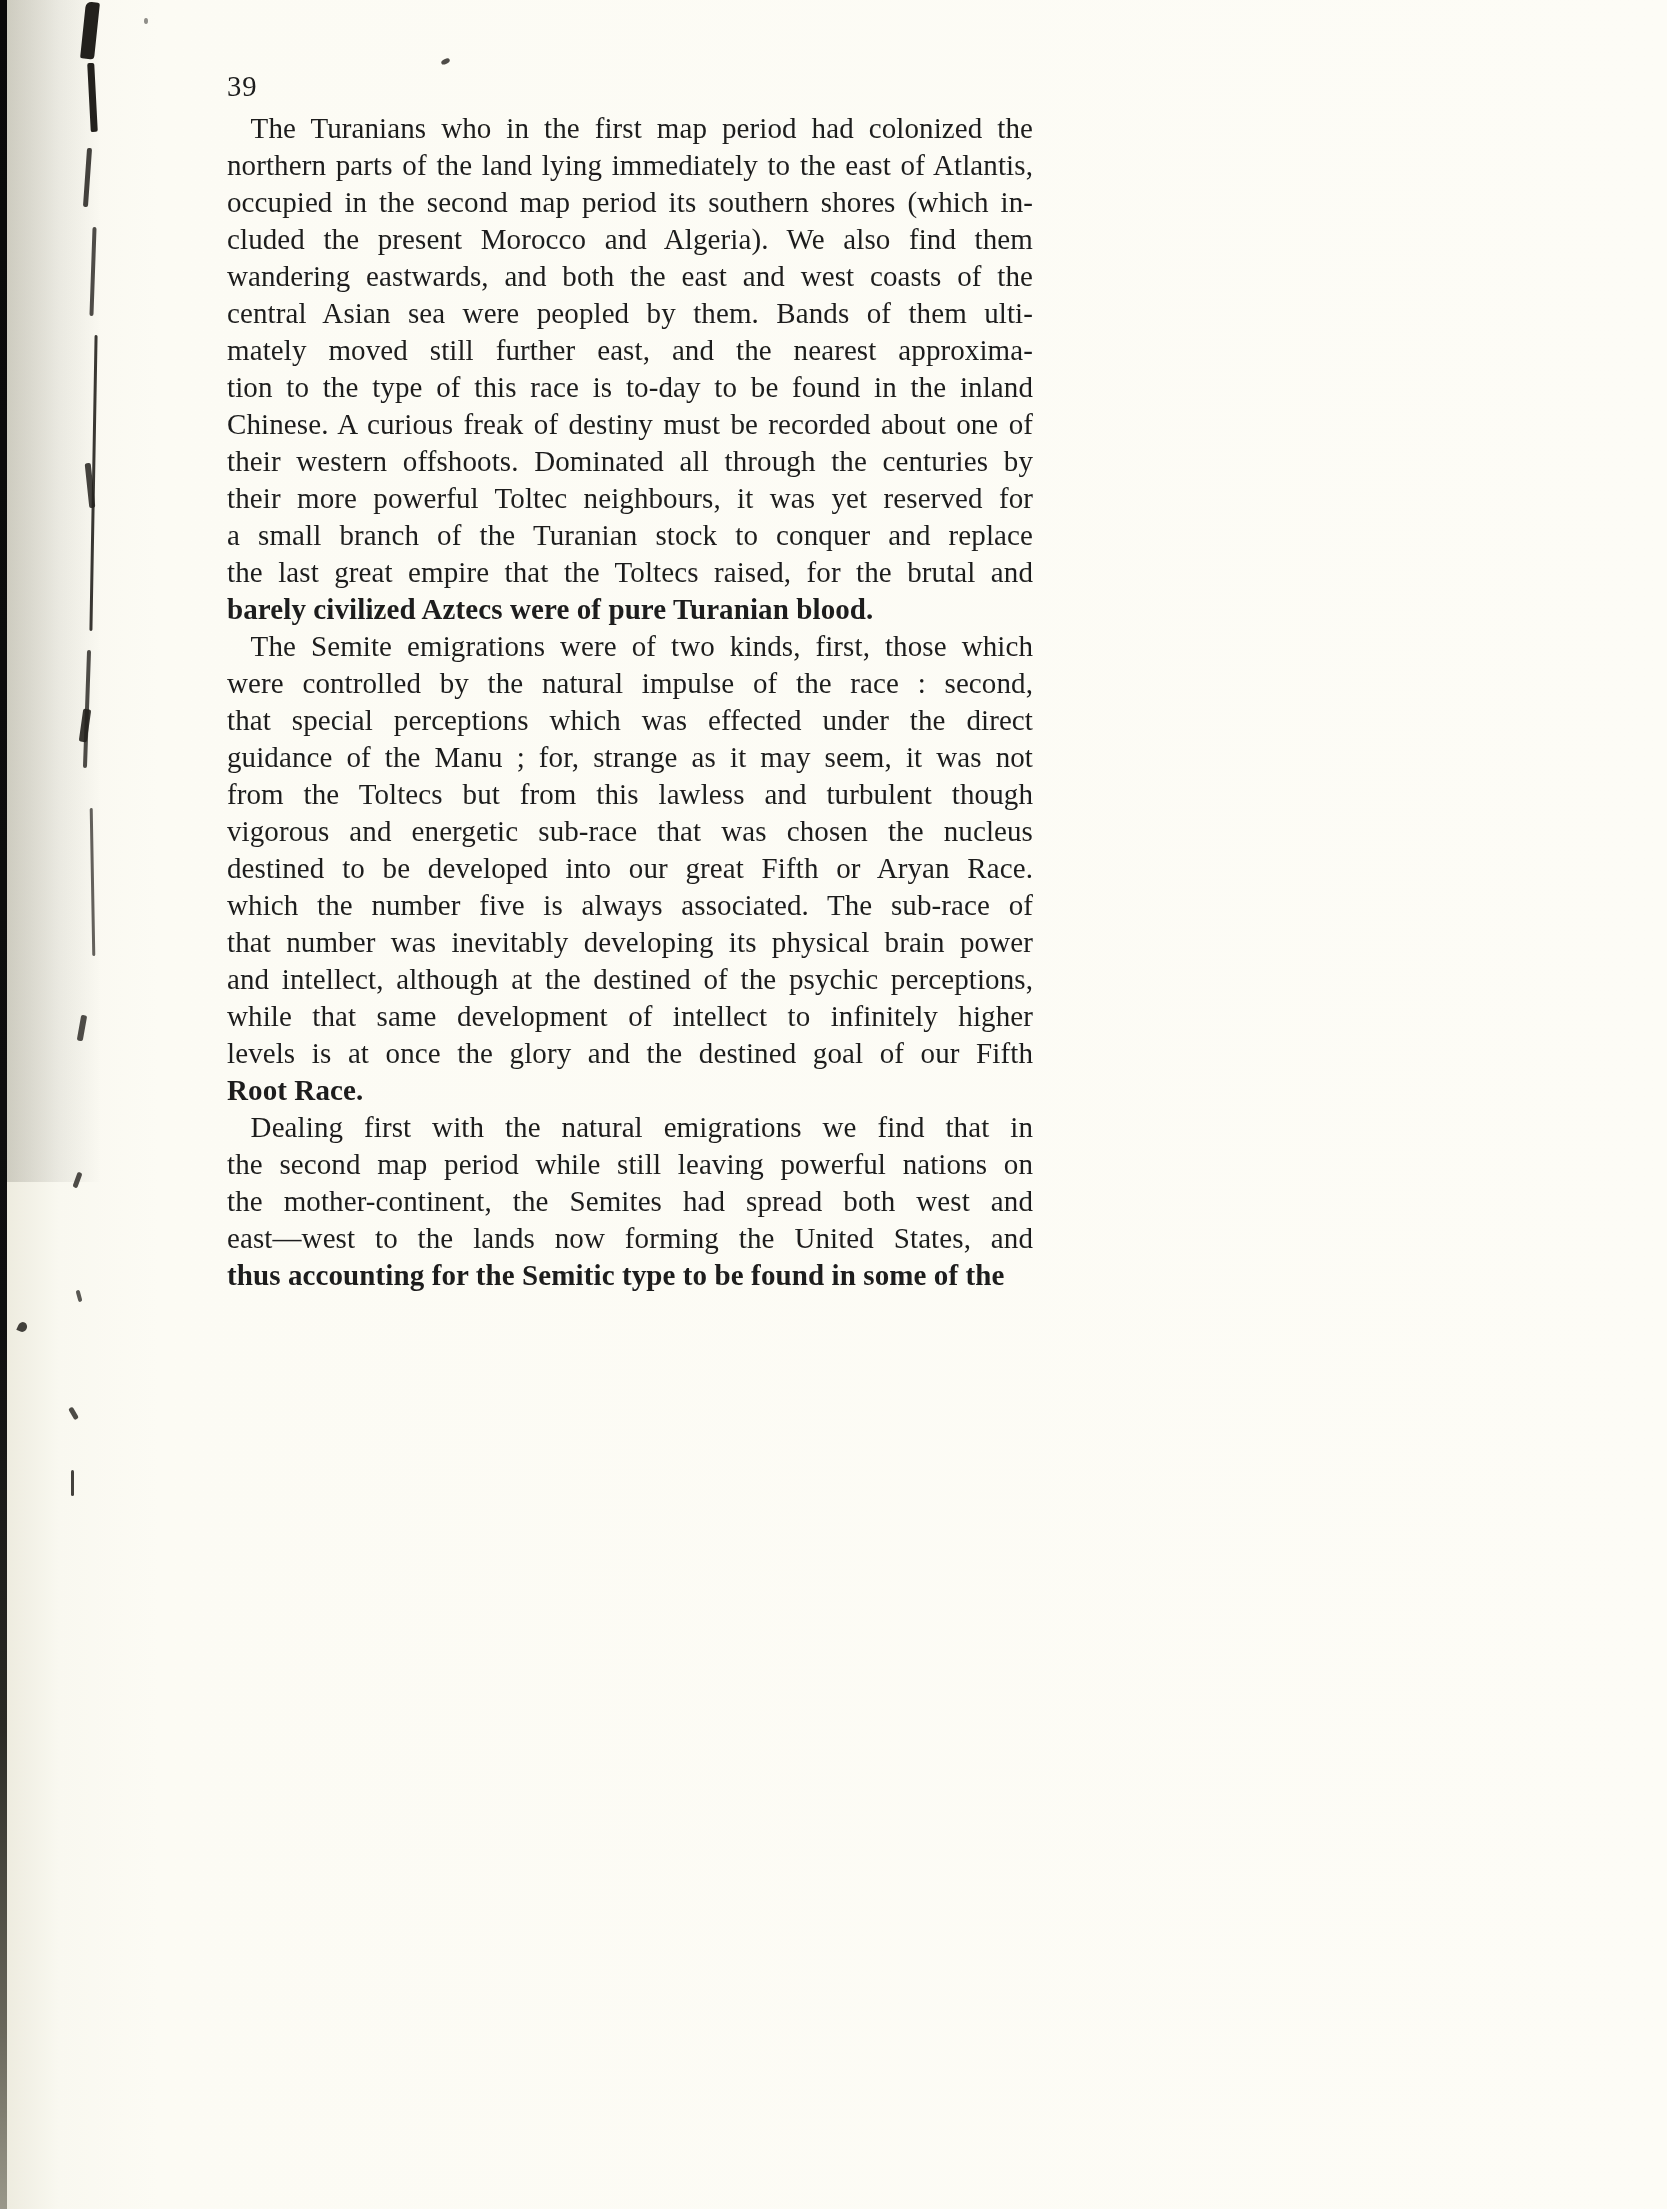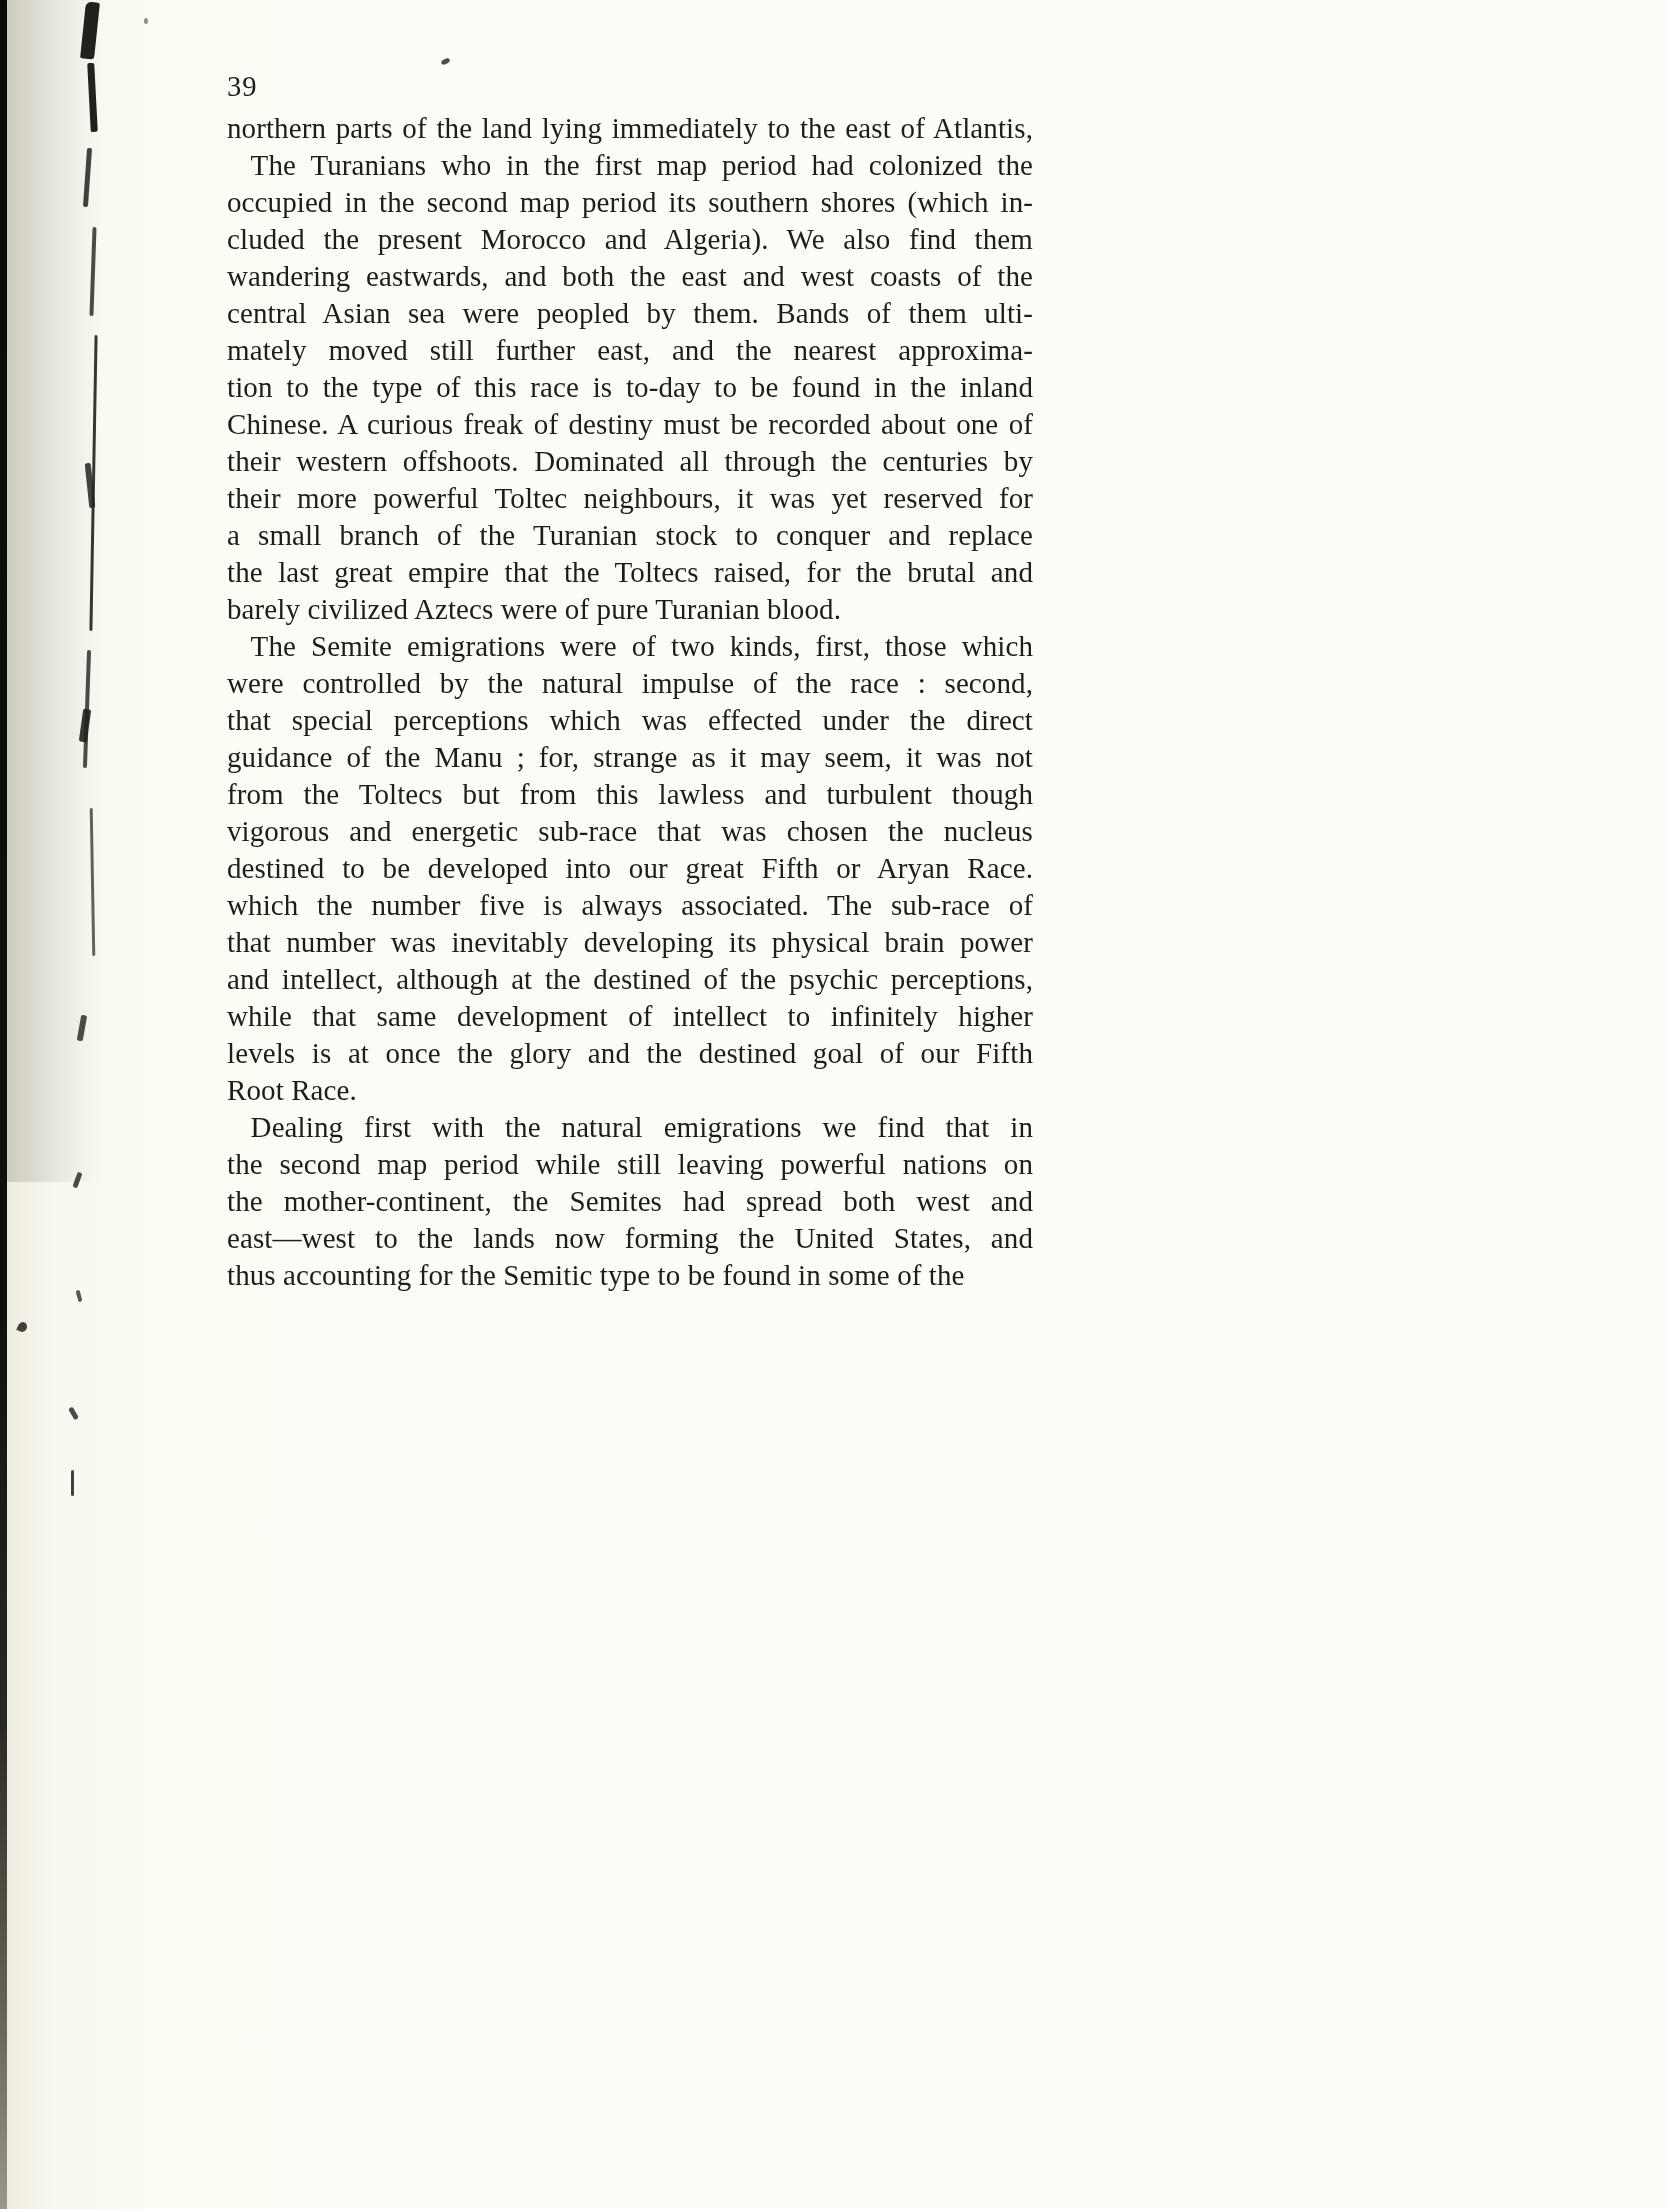--- a/index.html
+++ b/index.html
@@ -76,20 +76,21 @@
   }
   .paragraph { margin: 0; }
   .line {
     text-align: justify;
     text-align-last: justify;
     white-space: nowrap;
   }
   .line.last-line {
     text-align-last: left;
     white-space: normal;
+    font-weight: bold;
   }
   .line.first-line {
     text-indent: 23.6px;
   }
 </style>
 </head>
 <body>
 
 <div class="scan">
   <div class="binding-strip"></div>
@@ -110,22 +111,22 @@
   <div class="artifact a13"></div>
   <div class="artifact a14"></div>
   <div class="artifact a15"></div>
   <div class="artifact a16"></div>
   <div class="artifact a17"></div>
 
   <div class="page-number">39</div>
 
   <div class="page-text">
       <div class="paragraph">
+        <div class="line first-line">The Turanians who in the first map period had colonized the</div>
         <div class="line">northern parts of the land lying immediately to the east of Atlantis,</div>
-        <div class="line first-line">The Turanians who in the first map period had colonized the</div>
         <div class="line">occupied in the second map period its southern shores (which in-</div>
         <div class="line">cluded the present Morocco and Algeria).  We also find them</div>
         <div class="line">wandering eastwards, and both the east and west coasts of the</div>
         <div class="line">central Asian sea were peopled by them.  Bands of them ulti-</div>
         <div class="line">mately moved still further east, and the nearest approxima-</div>
         <div class="line">tion to the type of this race is to-day to be found in the inland</div>
         <div class="line">Chinese. A curious freak of destiny must be recorded about one of</div>
         <div class="line">their western offshoots.   Dominated all through the centuries by</div>
         <div class="line">their more powerful Toltec neighbours, it was yet reserved for</div>
         <div class="line">a small branch of the Turanian stock to conquer and replace</div>

